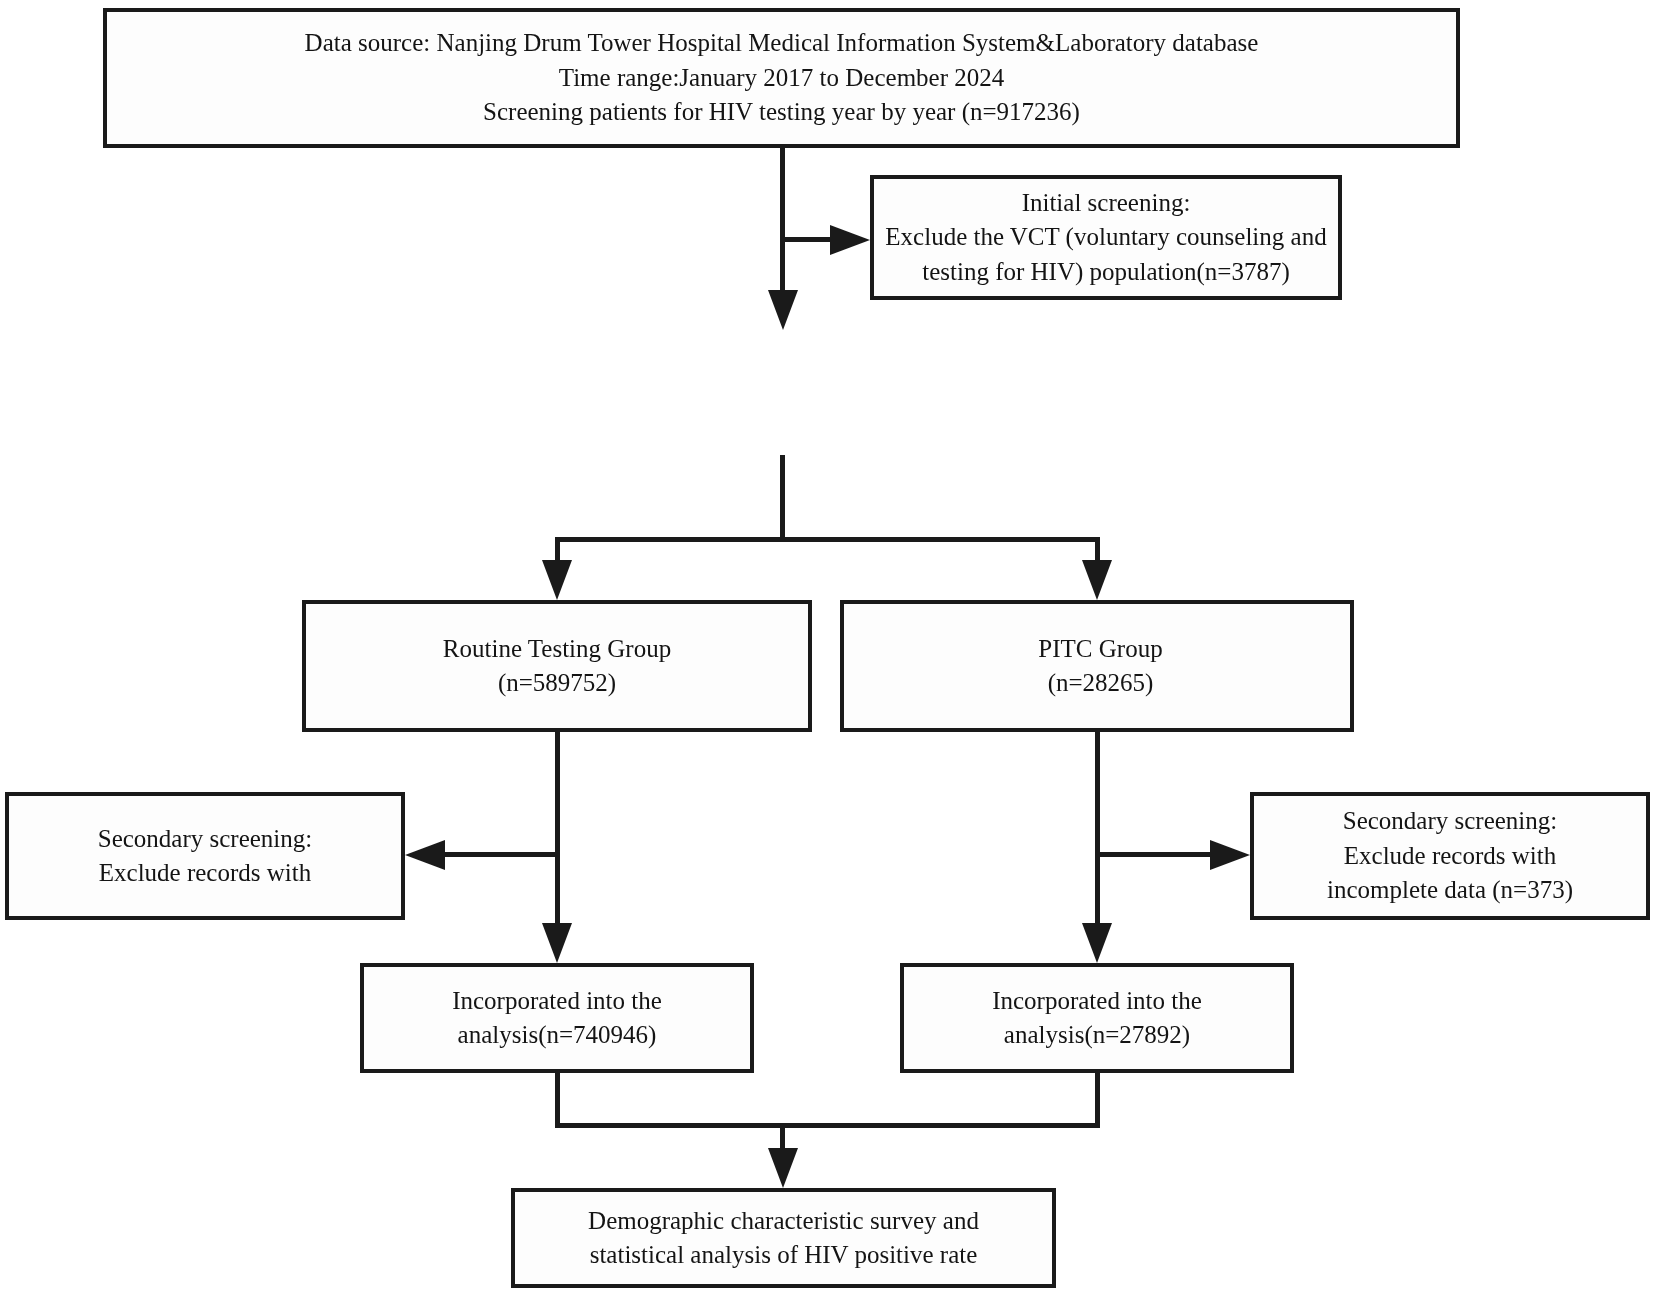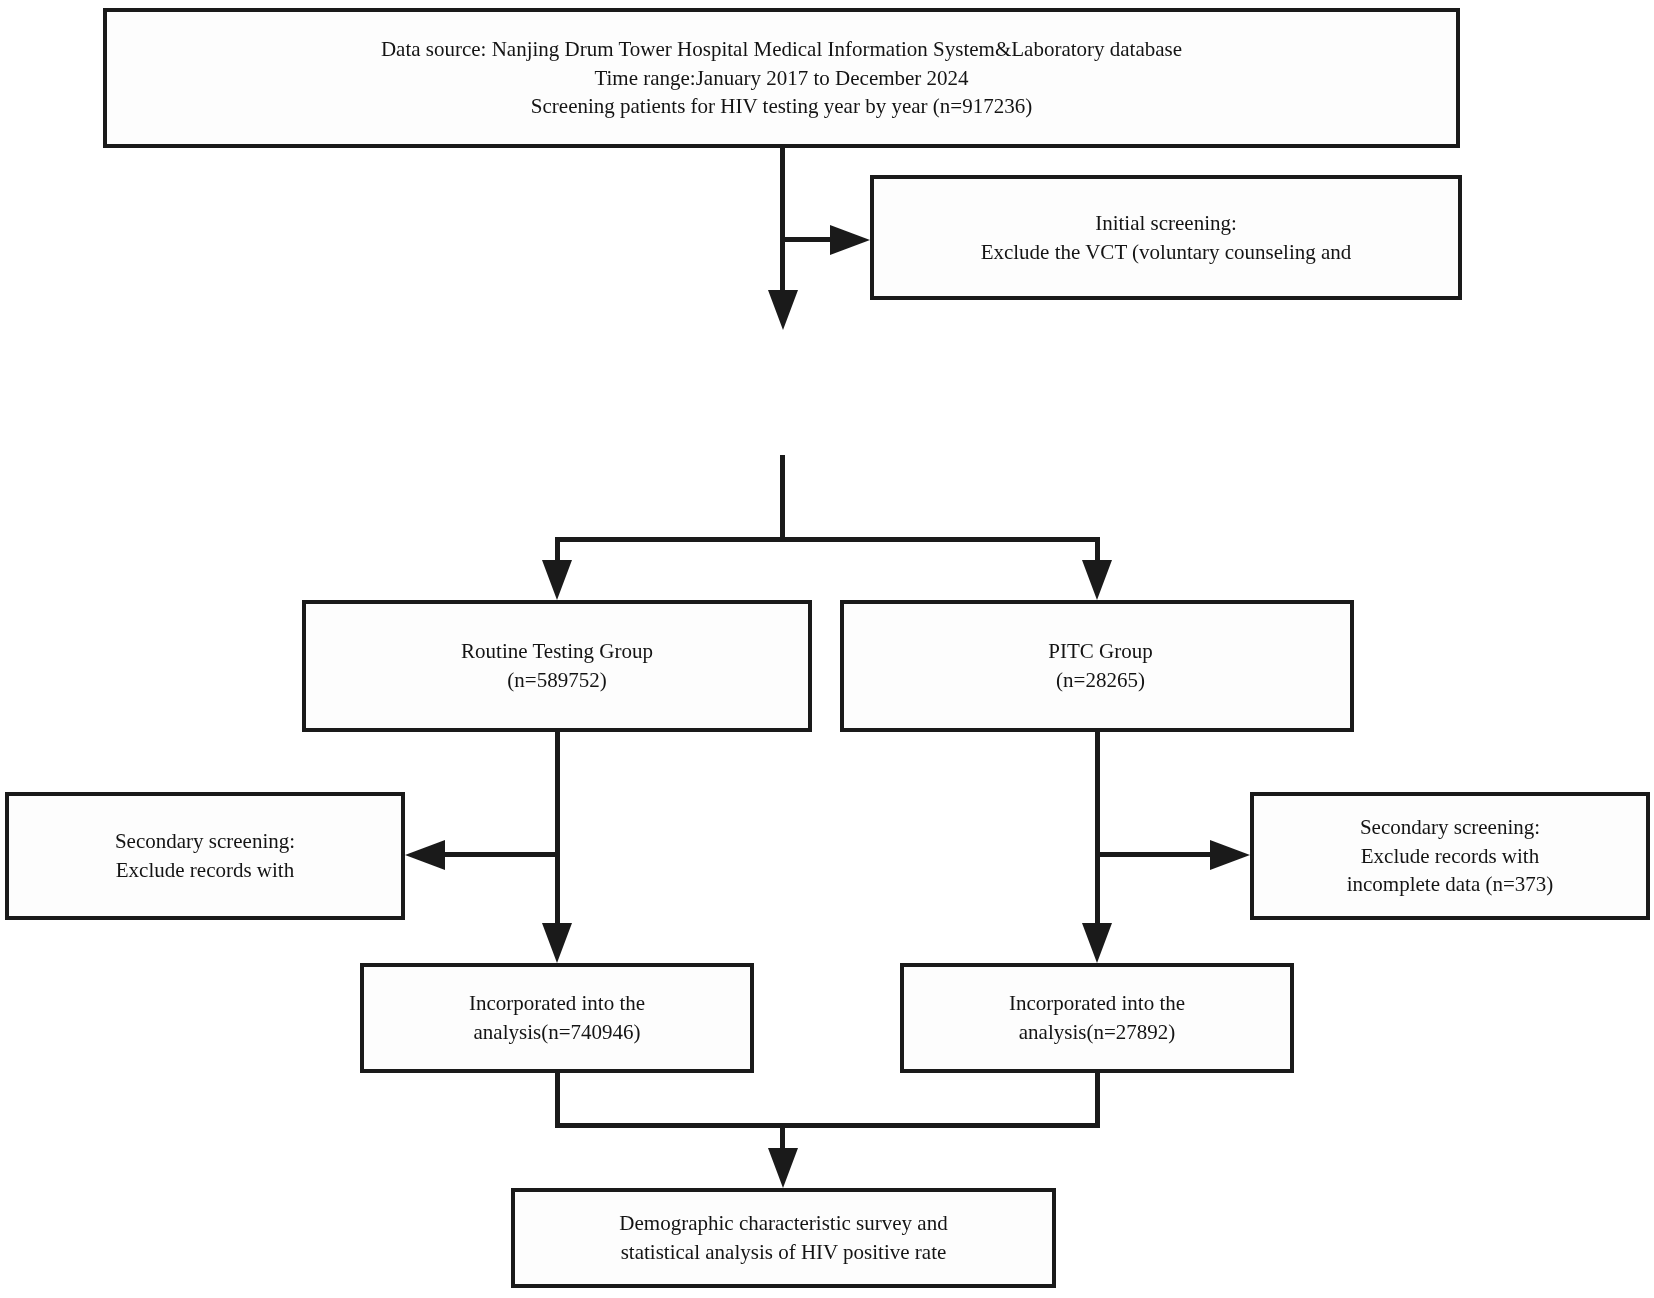--- a/index.html
+++ b/index.html
@@ -15,21 +15,21 @@
   }
   .node {
     position: absolute;
     border: 4px solid #1a1a1a;
     background: #fdfdfd;
     display: flex;
     flex-direction: column;
     align-items: center;
     justify-content: center;
     text-align: center;
-    font-size: 21px;
+    font-size: 25px;
     line-height: 1.38;
     font-family: Liberation Serif, serif;
   }
   .tline { white-space: nowrap; }
   .hline, .vline { position: absolute; background: #1a1a1a; }
   .hline { height: 5px; }
   .vline { width: 5px; }
   .arr { position: absolute; width: 0; height: 0; }
   .arr.down  { border-left: 15px solid transparent; border-right: 15px solid transparent; border-top: 40px solid #1a1a1a; }
   .arr.left  { border-top: 15px solid transparent; border-bottom: 15px solid transparent; border-right: 40px solid #1a1a1a; }
@@ -39,23 +39,24 @@
 <body>
 
 <div id="canvas">
 
   <div class="node" style="left:103px; top:8px; width:1357px; height:140px;">
     <div class="tline">Data source: Nanjing Drum Tower Hospital Medical Information System&amp;Laboratory database</div>
     <div class="tline">Time range:January 2017 to December 2024</div>
     <div class="tline">Screening patients for HIV testing year by year (n=917236)</div>
   </div>
 
-  <div class="node" style="left:870px; top:175px; width:592px; height:125px;">
+  <div class="node" style="left:870px; top:175px; width:472px; height:125px;">
     <div class="tline">Initial screening:</div>
     <div class="tline">Exclude the VCT (voluntary counseling and</div>
+    <div class="tline">testing for HIV) population(n=3787)</div>
   </div>
 
 
   <div class="node" style="left:302px; top:600px; width:510px; height:132px;">
     <div class="tline">Routine Testing Group</div>
     <div class="tline">(n=589752)</div>
   </div>
 
   <div class="node" style="left:840px; top:600px; width:514px; height:132px;padding-left:7px;">
     <div class="tline">PITC Group</div>

